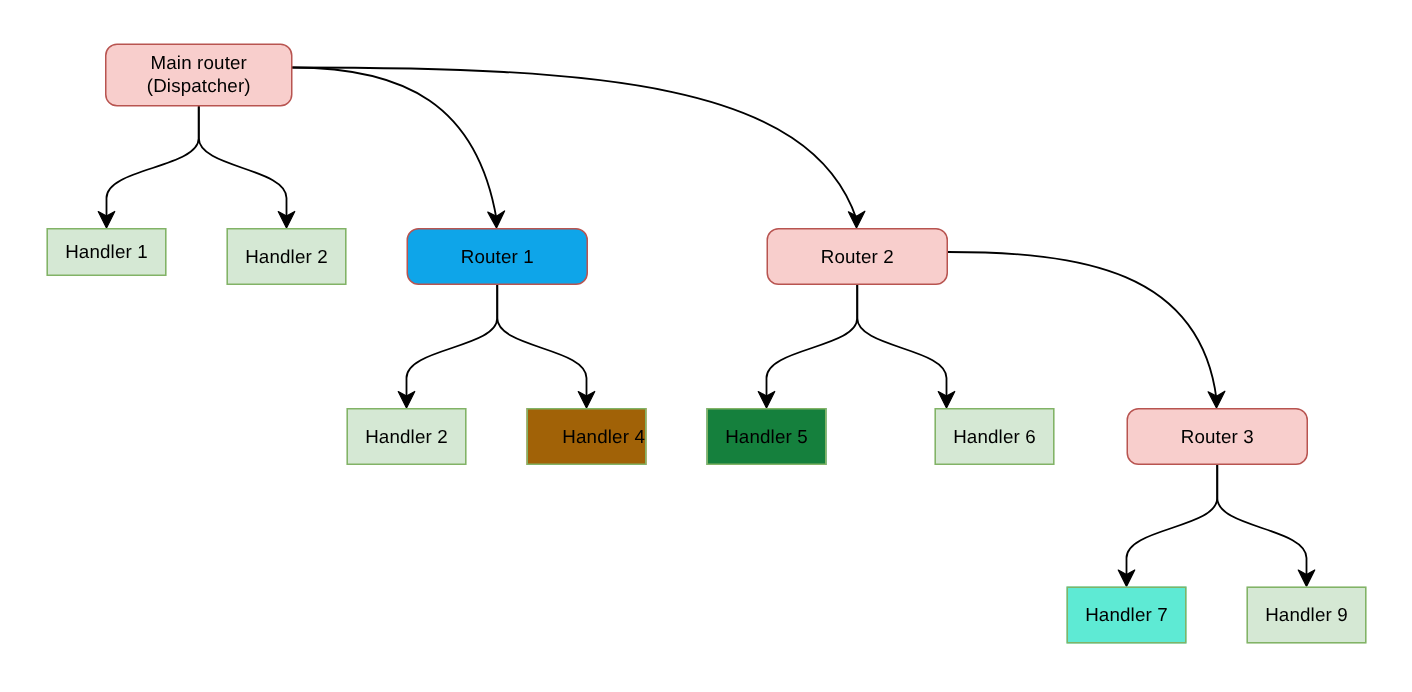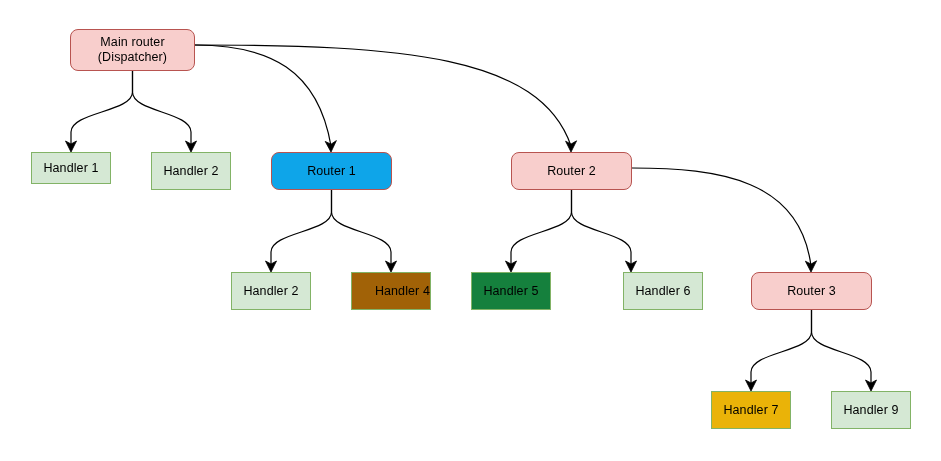--- a/index.html
+++ b/index.html
@@ -97,17 +97,17 @@
 (Dispatcher)</span></div>
       <div class="node node-handler" style="left: 31px; top: 152px; width: 80px; height: 32px; background: rgb(213, 232, 212); border-color: rgb(130, 179, 102); color: rgb(0, 0, 0);"><span>Handler 1</span></div>
       <div class="node node-handler" style="left: 151px; top: 152px; width: 80px; height: 38px; background: rgb(213, 232, 212); border-color: rgb(130, 179, 102); color: rgb(0, 0, 0);"><span>Handler 2</span></div>
       <div class="node node-router" style="left: 271px; top: 152px; width: 121px; height: 38px; background: #0ea5e9; border-color: rgb(184, 84, 80); color: rgb(0, 0, 0);"><span>Router 1</span></div>
       <div class="node node-router" style="left: 511px; top: 152px; width: 121px; height: 38px; background: rgb(248, 206, 204); border-color: rgb(184, 84, 80); color: rgb(0, 0, 0); justify-content: center;"><span>Router 2</span></div>
       <div class="node node-handler" style="left: 231px; top: 272px; width: 80px; height: 38px; background: rgb(213, 232, 212); border-color: rgb(130, 179, 102); color: rgb(0, 0, 0);"><span>Handler 2</span></div>
       <div class="node node-handler" style="left: 351px; top: 272px; width: 80px; height: 38px; background: #a16207; border-color: rgb(130, 179, 102); color: rgb(0, 0, 0); justify-content: flex-end;"><span>Handler 4</span></div>
       <div class="node node-handler" style="left: 471px; top: 272px; width: 80px; height: 38px; background: #15803d; border-color: rgb(130, 179, 102); color: rgb(0, 0, 0);"><span>Handler 5</span></div>
       <div class="node node-handler" style="left: 591px; top: 272px; width: 80px; height: 38px; background: rgb(213, 232, 212); border-color: rgb(130, 179, 102); color: rgb(0, 0, 0); margin-left: 32px;"><span>Handler 6</span></div>
       <div class="node node-router" style="left: 751px; top: 272px; width: 121px; height: 38px; background: rgb(248, 206, 204); border-color: rgb(184, 84, 80); color: rgb(0, 0, 0);"><span>Router 3</span></div>
-      <div class="node node-handler" style="left: 711px; top: 391px; width: 80px; height: 38px; background: #eab308; border-color: rgb(130, 179, 102); color: rgb(0, 0, 0);"><span>Handler 7</span></div>
+      <div class="node node-handler" style="left: 711px; top: 391px; width: 80px; height: 38px; background: #5eead4; border-color: rgb(130, 179, 102); color: rgb(0, 0, 0);"><span>Handler 7</span></div>
       <div class="node node-handler" style="left: 831px; top: 391px; width: 80px; height: 38px; background: rgb(213, 232, 212); border-color: rgb(130, 179, 102); color: rgb(0, 0, 0);"><span>Handler 9</span></div>
     </div>
 
 </div>
 
 </body></html>

